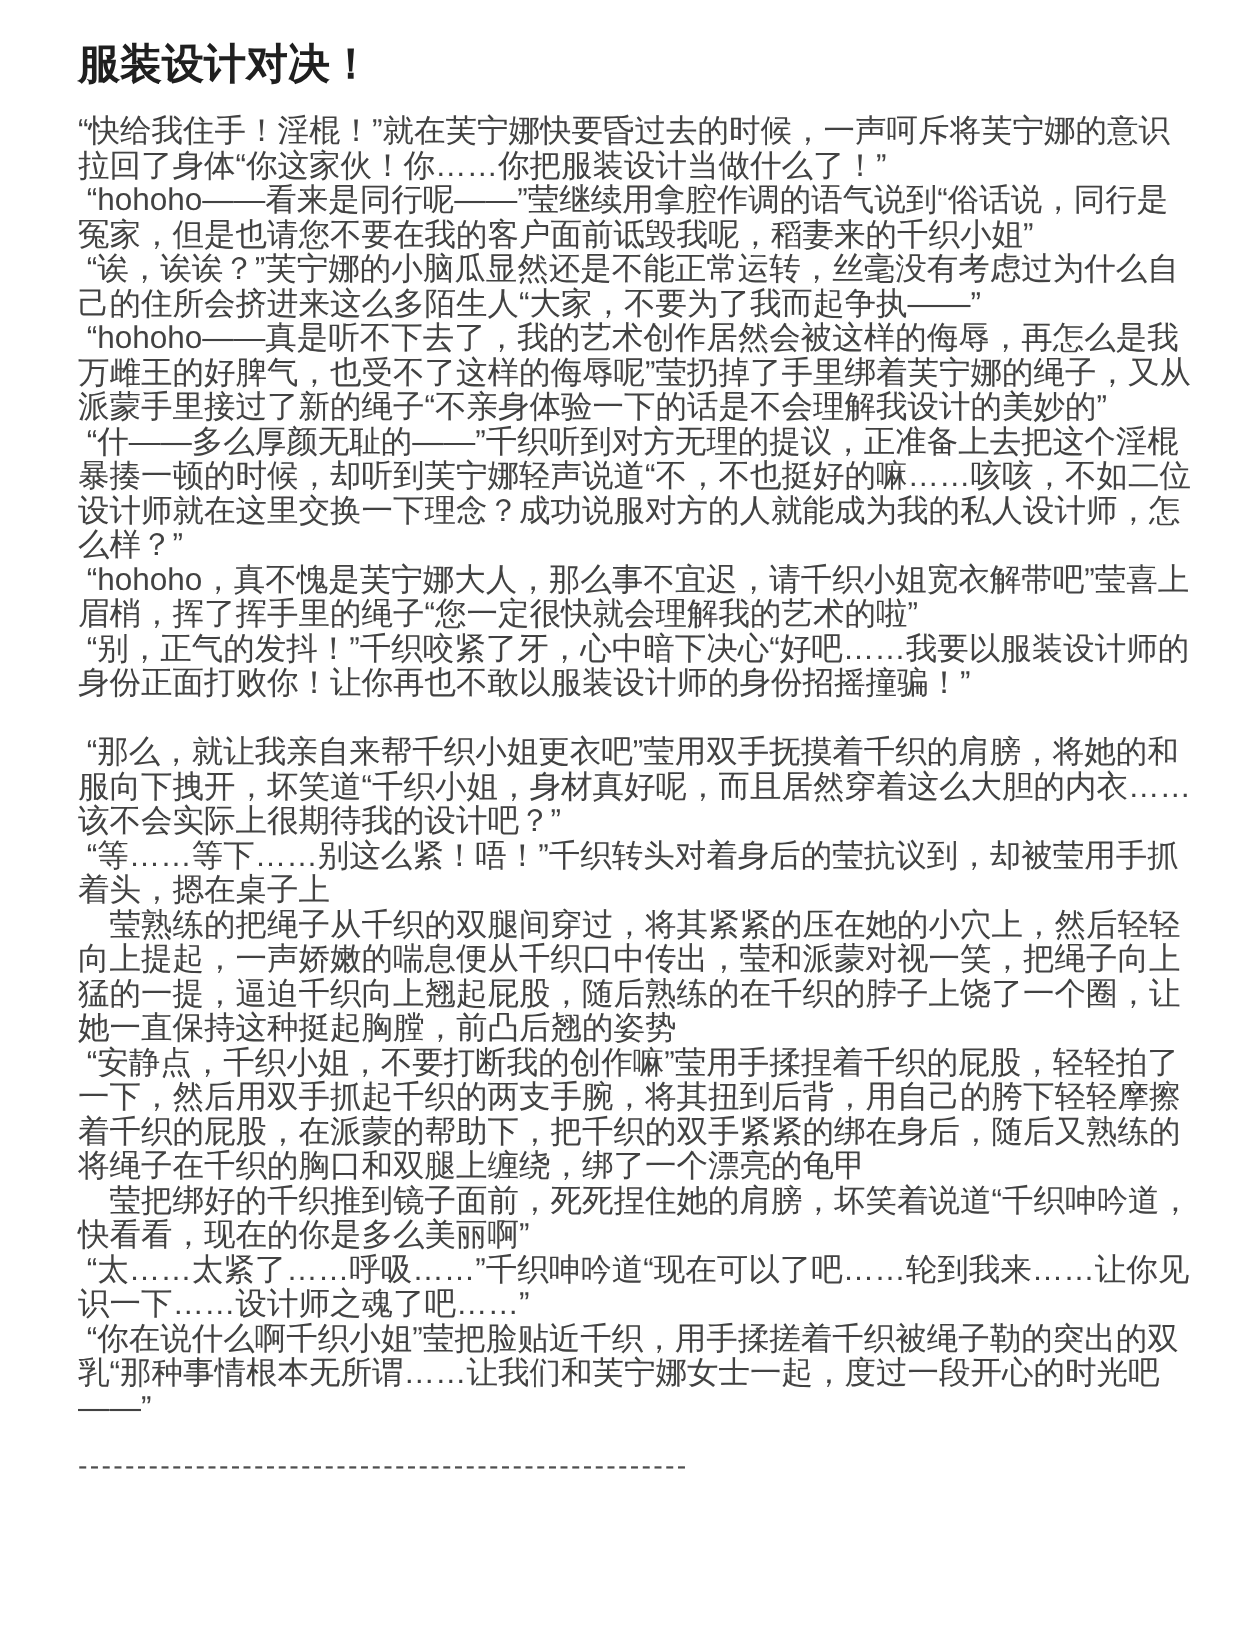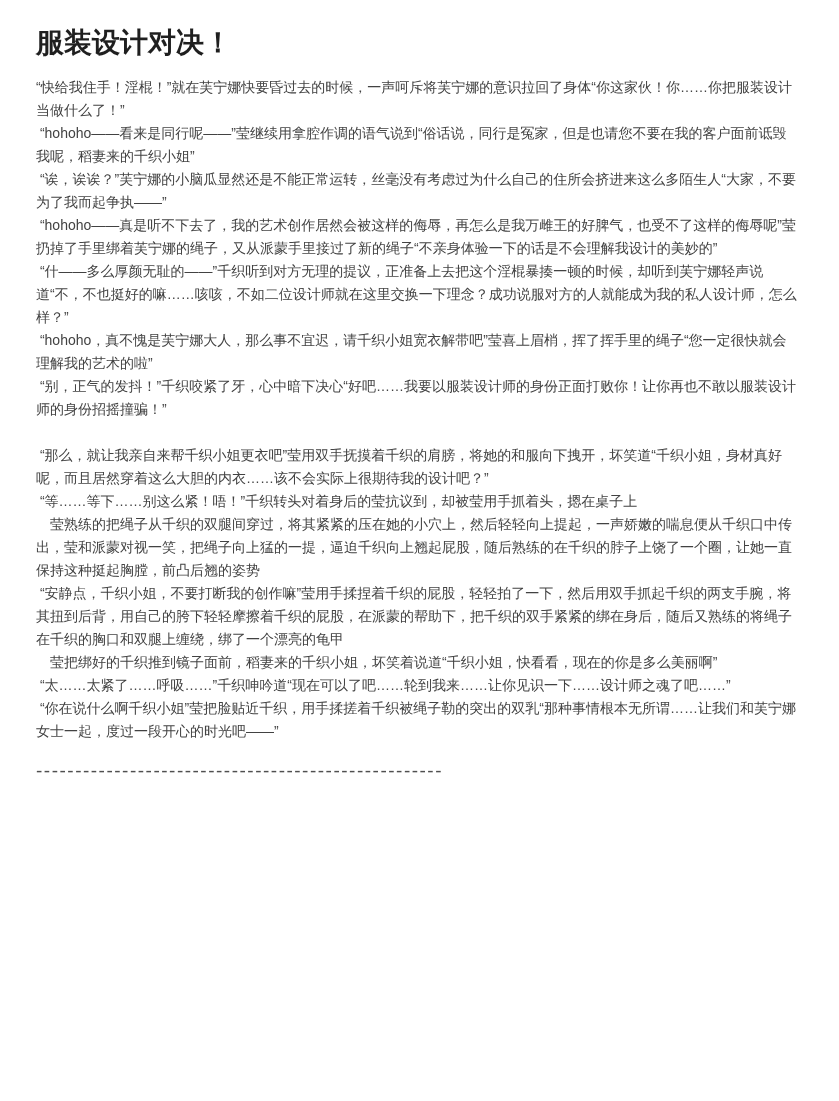--- a/index.html
+++ b/index.html
@@ -5,34 +5,34 @@
   html, body {
     margin: 0;
     padding: 0;
     background: #ffffff;
     font-family: "Liberation Sans", "DejaVu Sans", sans-serif;
   }
   .page {
     width: 839px;
     height: 1101px;
     box-sizing: border-box;
-    padding: 18px 40px 10px 36px;
+    padding: 18px 40px 10px 52px;
     background: #ffffff;
     overflow: hidden;
   }
   .page-title {
     font-size: 28px;
     font-weight: bold;
     color: #1f1f1f;
     margin: 8px 0 16px 0;
     line-height: 34px;
   }
   .story p {
     margin: 0;
-    font-size: 14px;
+    font-size: 21px;
     line-height: 23px;
     color: #424242;
     white-space: pre-wrap;
     min-height: 23px;
     word-break: break-all;
   }
   .divider {
     font-size: 19px;
     line-height: 23px;
     color: #4f4f4f;
@@ -54,21 +54,21 @@
       <p> “诶，诶诶？”芙宁娜的小脑瓜显然还是不能正常运转，丝毫没有考虑过为什么自己的住所会挤进来这么多陌生人“大家，不要为了我而起争执——”</p>
       <p> “hohoho——真是听不下去了，我的艺术创作居然会被这样的侮辱，再怎么是我万雌王的好脾气，也受不了这样的侮辱呢”莹扔掉了手里绑着芙宁娜的绳子，又从派蒙手里接过了新的绳子“不亲身体验一下的话是不会理解我设计的美妙的”</p>
       <p> “什——多么厚颜无耻的——”千织听到对方无理的提议，正准备上去把这个淫棍暴揍一顿的时候，却听到芙宁娜轻声说道“不，不也挺好的嘛……咳咳，不如二位设计师就在这里交换一下理念？成功说服对方的人就能成为我的私人设计师，怎么样？”</p>
       <p> “hohoho，真不愧是芙宁娜大人，那么事不宜迟，请千织小姐宽衣解带吧”莹喜上眉梢，挥了挥手里的绳子“您一定很快就会理解我的艺术的啦”</p>
       <p> “别，正气的发抖！”千织咬紧了牙，心中暗下决心“好吧……我要以服装设计师的身份正面打败你！让你再也不敢以服装设计师的身份招摇撞骗！”</p>
       <p></p>
       <p> “那么，就让我亲自来帮千织小姐更衣吧”莹用双手抚摸着千织的肩膀，将她的和服向下拽开，坏笑道“千织小姐，身材真好呢，而且居然穿着这么大胆的内衣……该不会实际上很期待我的设计吧？”</p>
       <p> “等……等下……别这么紧！唔！”千织转头对着身后的莹抗议到，却被莹用手抓着头，摁在桌子上</p>
       <p>　莹熟练的把绳子从千织的双腿间穿过，将其紧紧的压在她的小穴上，然后轻轻向上提起，一声娇嫩的喘息便从千织口中传出，莹和派蒙对视一笑，把绳子向上猛的一提，逼迫千织向上翘起屁股，随后熟练的在千织的脖子上饶了一个圈，让她一直保持这种挺起胸膛，前凸后翘的姿势</p>
       <p> “安静点，千织小姐，不要打断我的创作嘛”莹用手揉捏着千织的屁股，轻轻拍了一下，然后用双手抓起千织的两支手腕，将其扭到后背，用自己的胯下轻轻摩擦着千织的屁股，在派蒙的帮助下，把千织的双手紧紧的绑在身后，随后又熟练的将绳子在千织的胸口和双腿上缠绕，绑了一个漂亮的龟甲</p>
-      <p>　莹把绑好的千织推到镜子面前，稻妻来的千织小姐，坏笑着说道“千织小姐，快看看，现在的你是多么美丽啊”</p>
+      <p>　莹把绑好的千织推到镜子面前，死死捏住她的肩膀，坏笑着说道“千织呻吟道，快看看，现在的你是多么美丽啊”</p>
       <p> “太……太紧了……呼吸……”千织呻吟道“现在可以了吧……轮到我来……让你见识一下……设计师之魂了吧……”</p>
       <p> “你在说什么啊千织小姐”莹把脸贴近千织，用手揉搓着千织被绳子勒的突出的双乳“那种事情根本无所谓……让我们和芙宁娜女士一起，度过一段开心的时光吧——”</p>
     </div>
 
   <div class="footer">
     <div class="divider">----------------------------------------------------</div>
 
   </div>
 
 </div>

